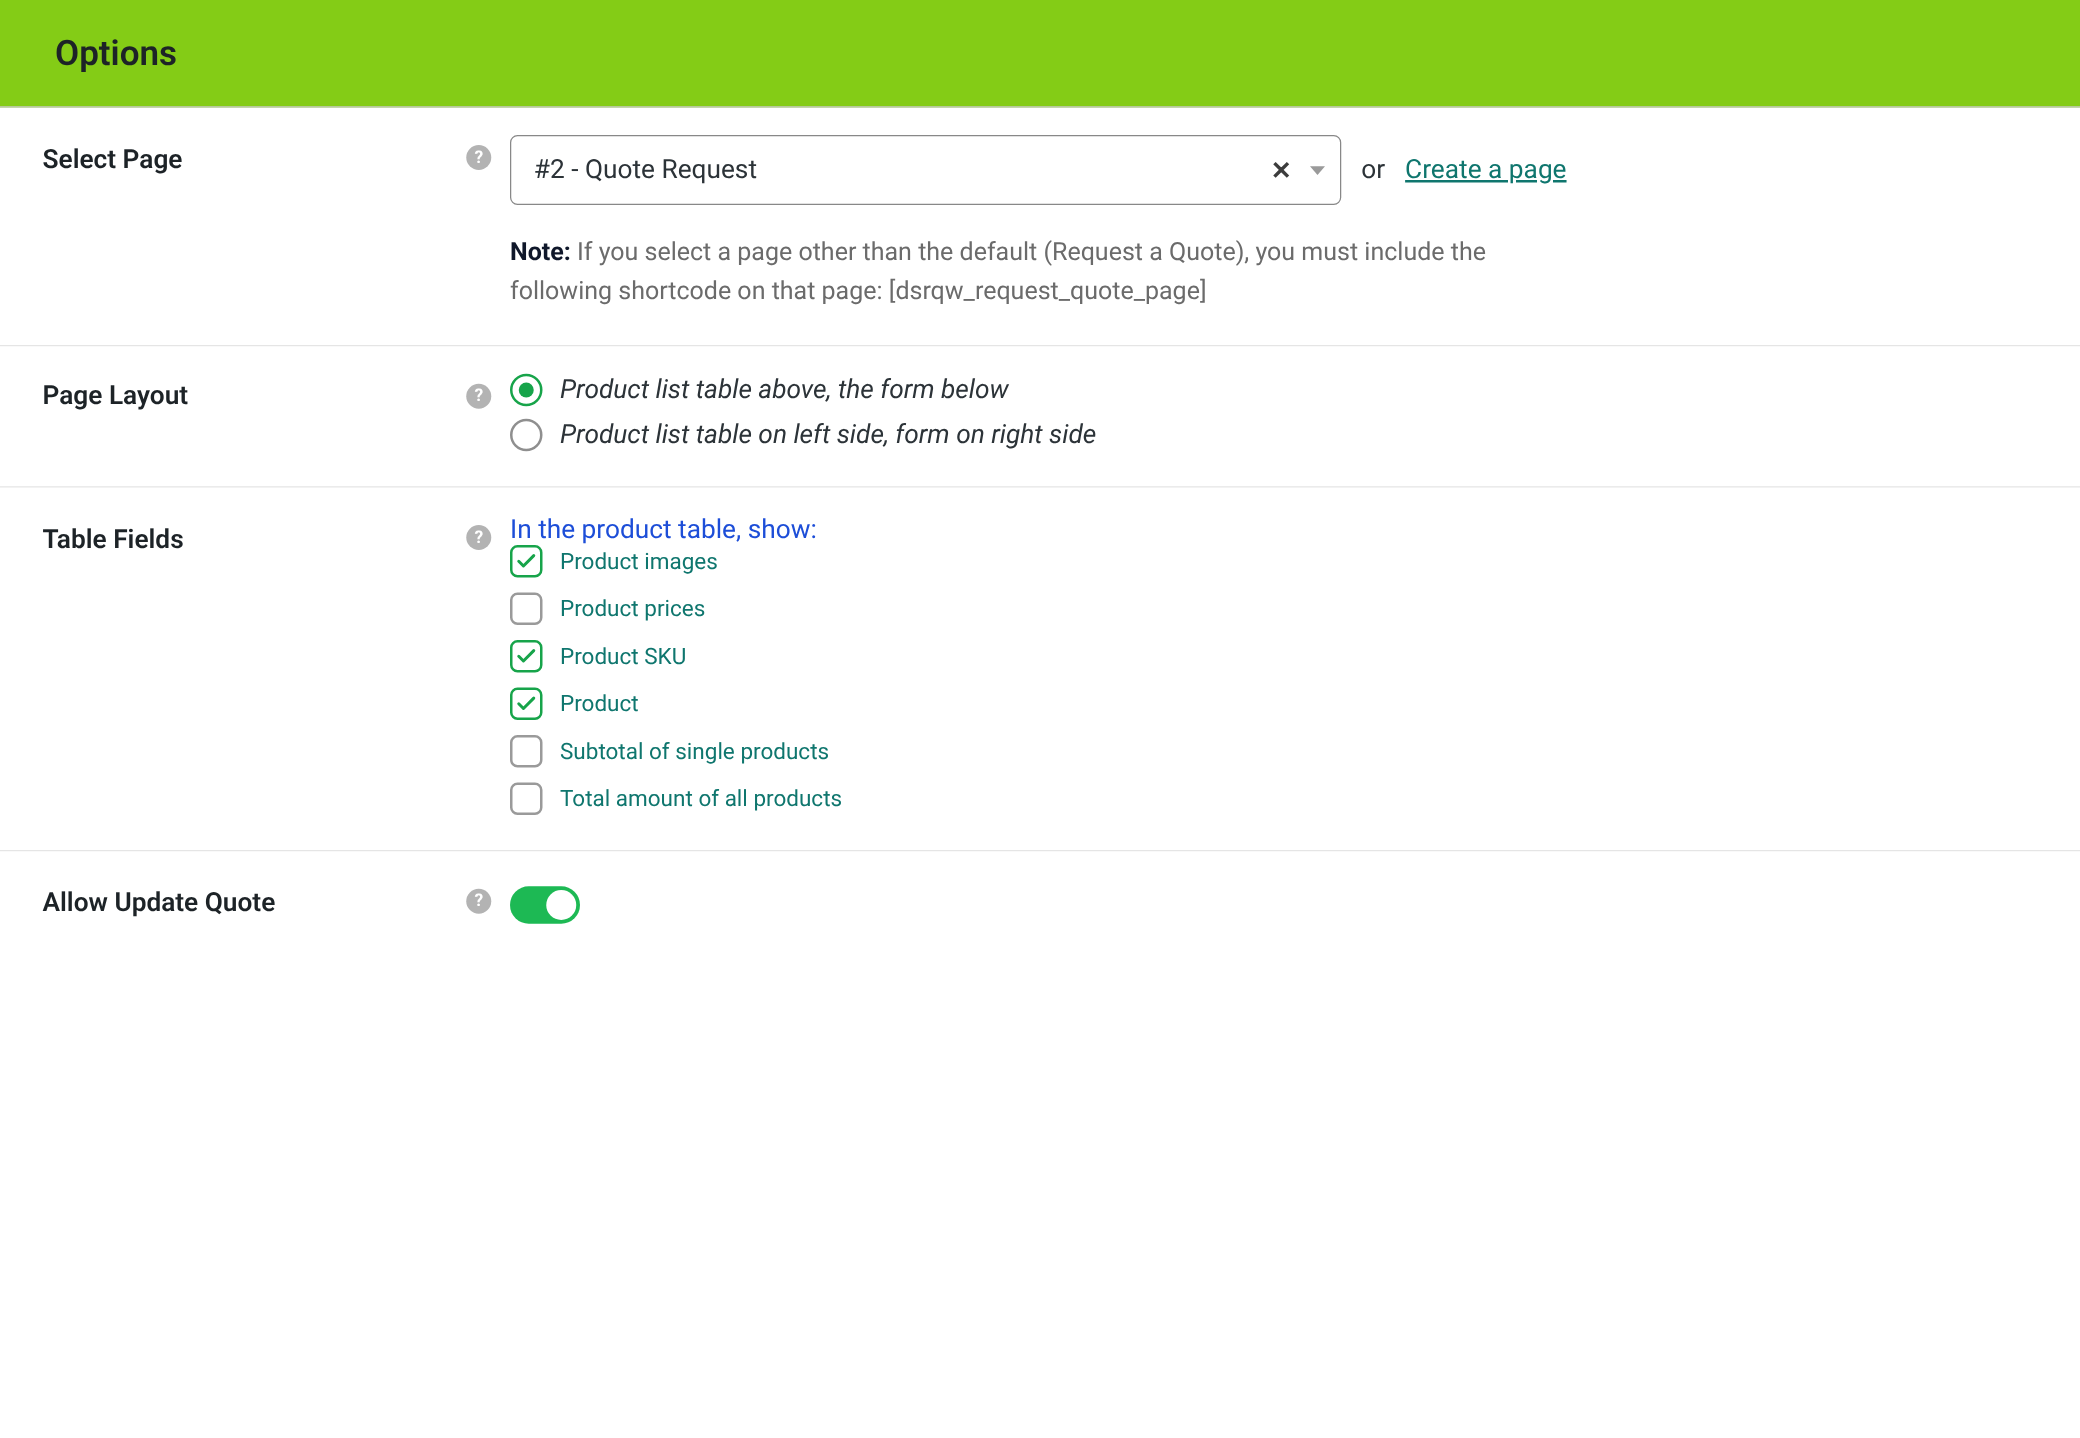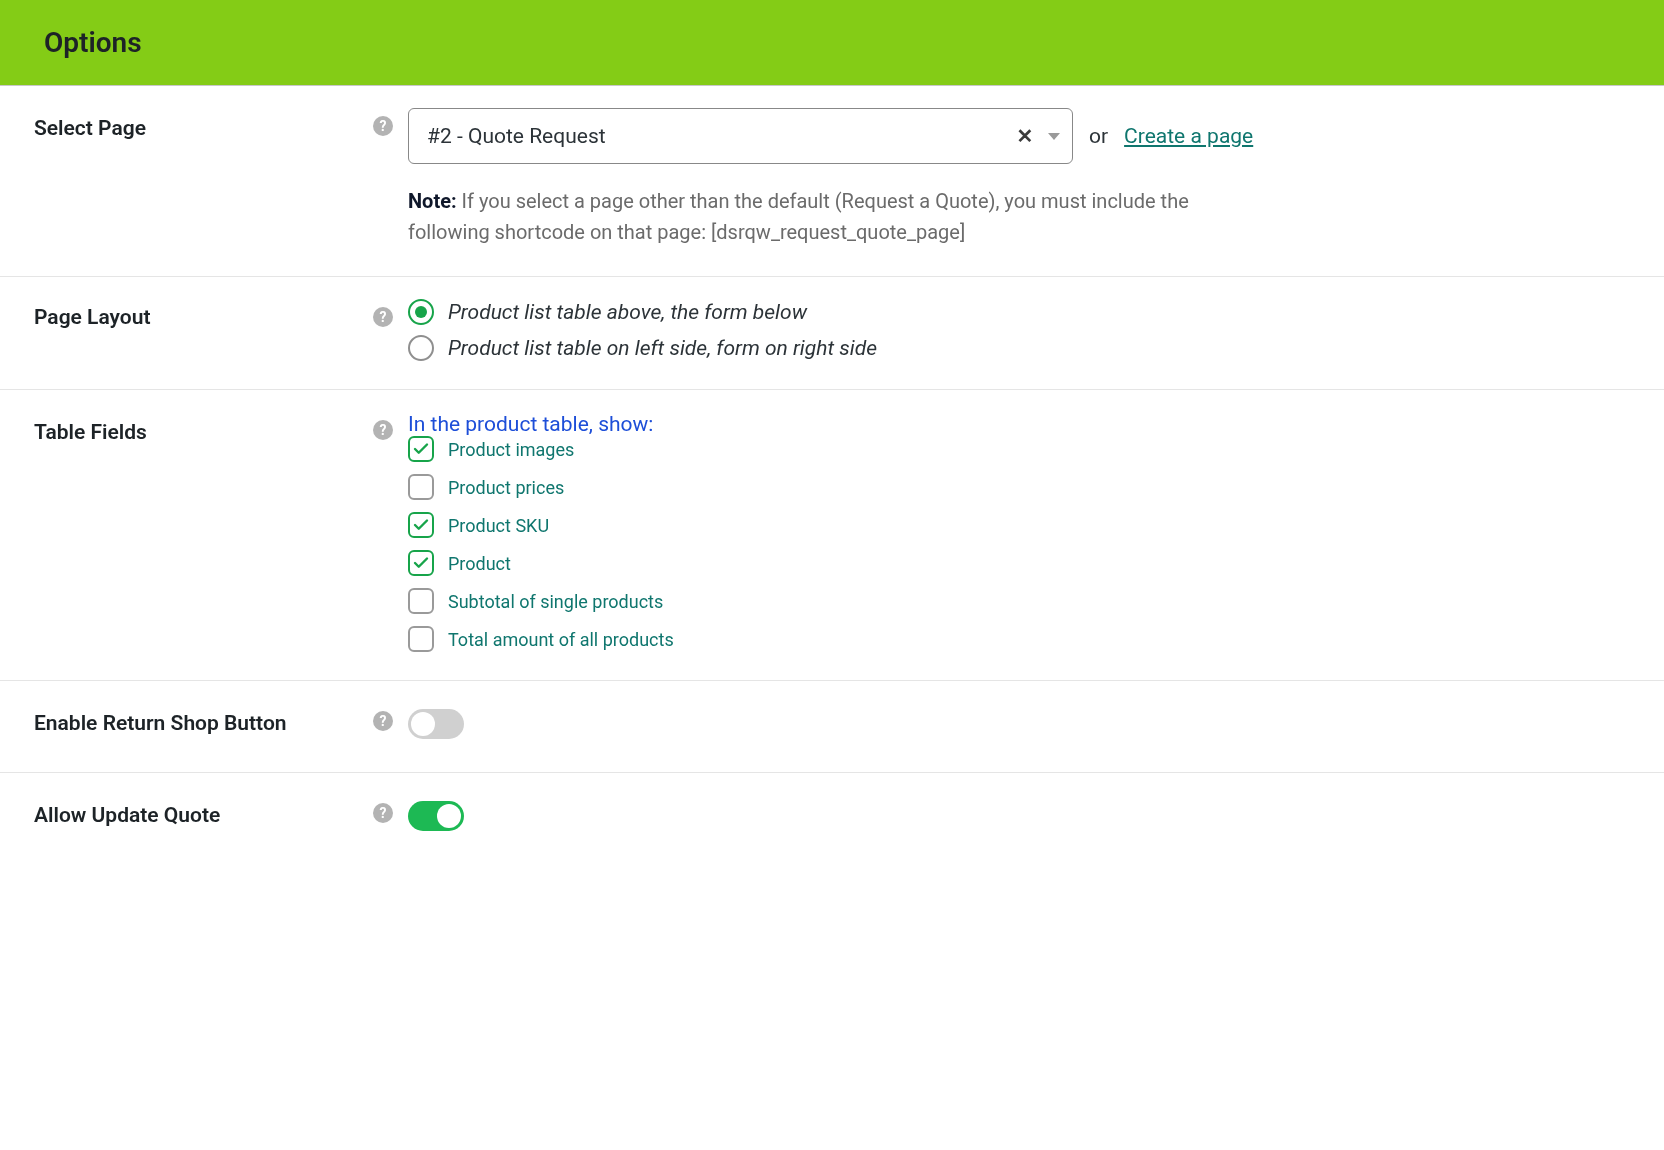--- a/index.html
+++ b/index.html
@@ -288,31 +288,20 @@
           <label class="check-item">
             <span class="check-box">
               
             </span>
             <span class="check-label">Total amount of all products</span>
           </label>
         </div>
       </td>
     </tr>
 
-    <tr class="form-row toggle-row">
-      <td class="th">
-        <span>Enable Return Shop Button</span>
-        <span class="help-icon">?</span>
-      </td>
-      <td class="td">
-        <span class="toggle">
-          <span class="knob"></span>
-        </span>
-      </td>
-    </tr>
 
     <tr class="form-row toggle-row last">
       <td class="th">
         <span>Allow Update Quote</span>
         <span class="help-icon">?</span>
       </td>
       <td class="td">
         <span class="toggle on">
           <span class="knob"></span>
         </span>

